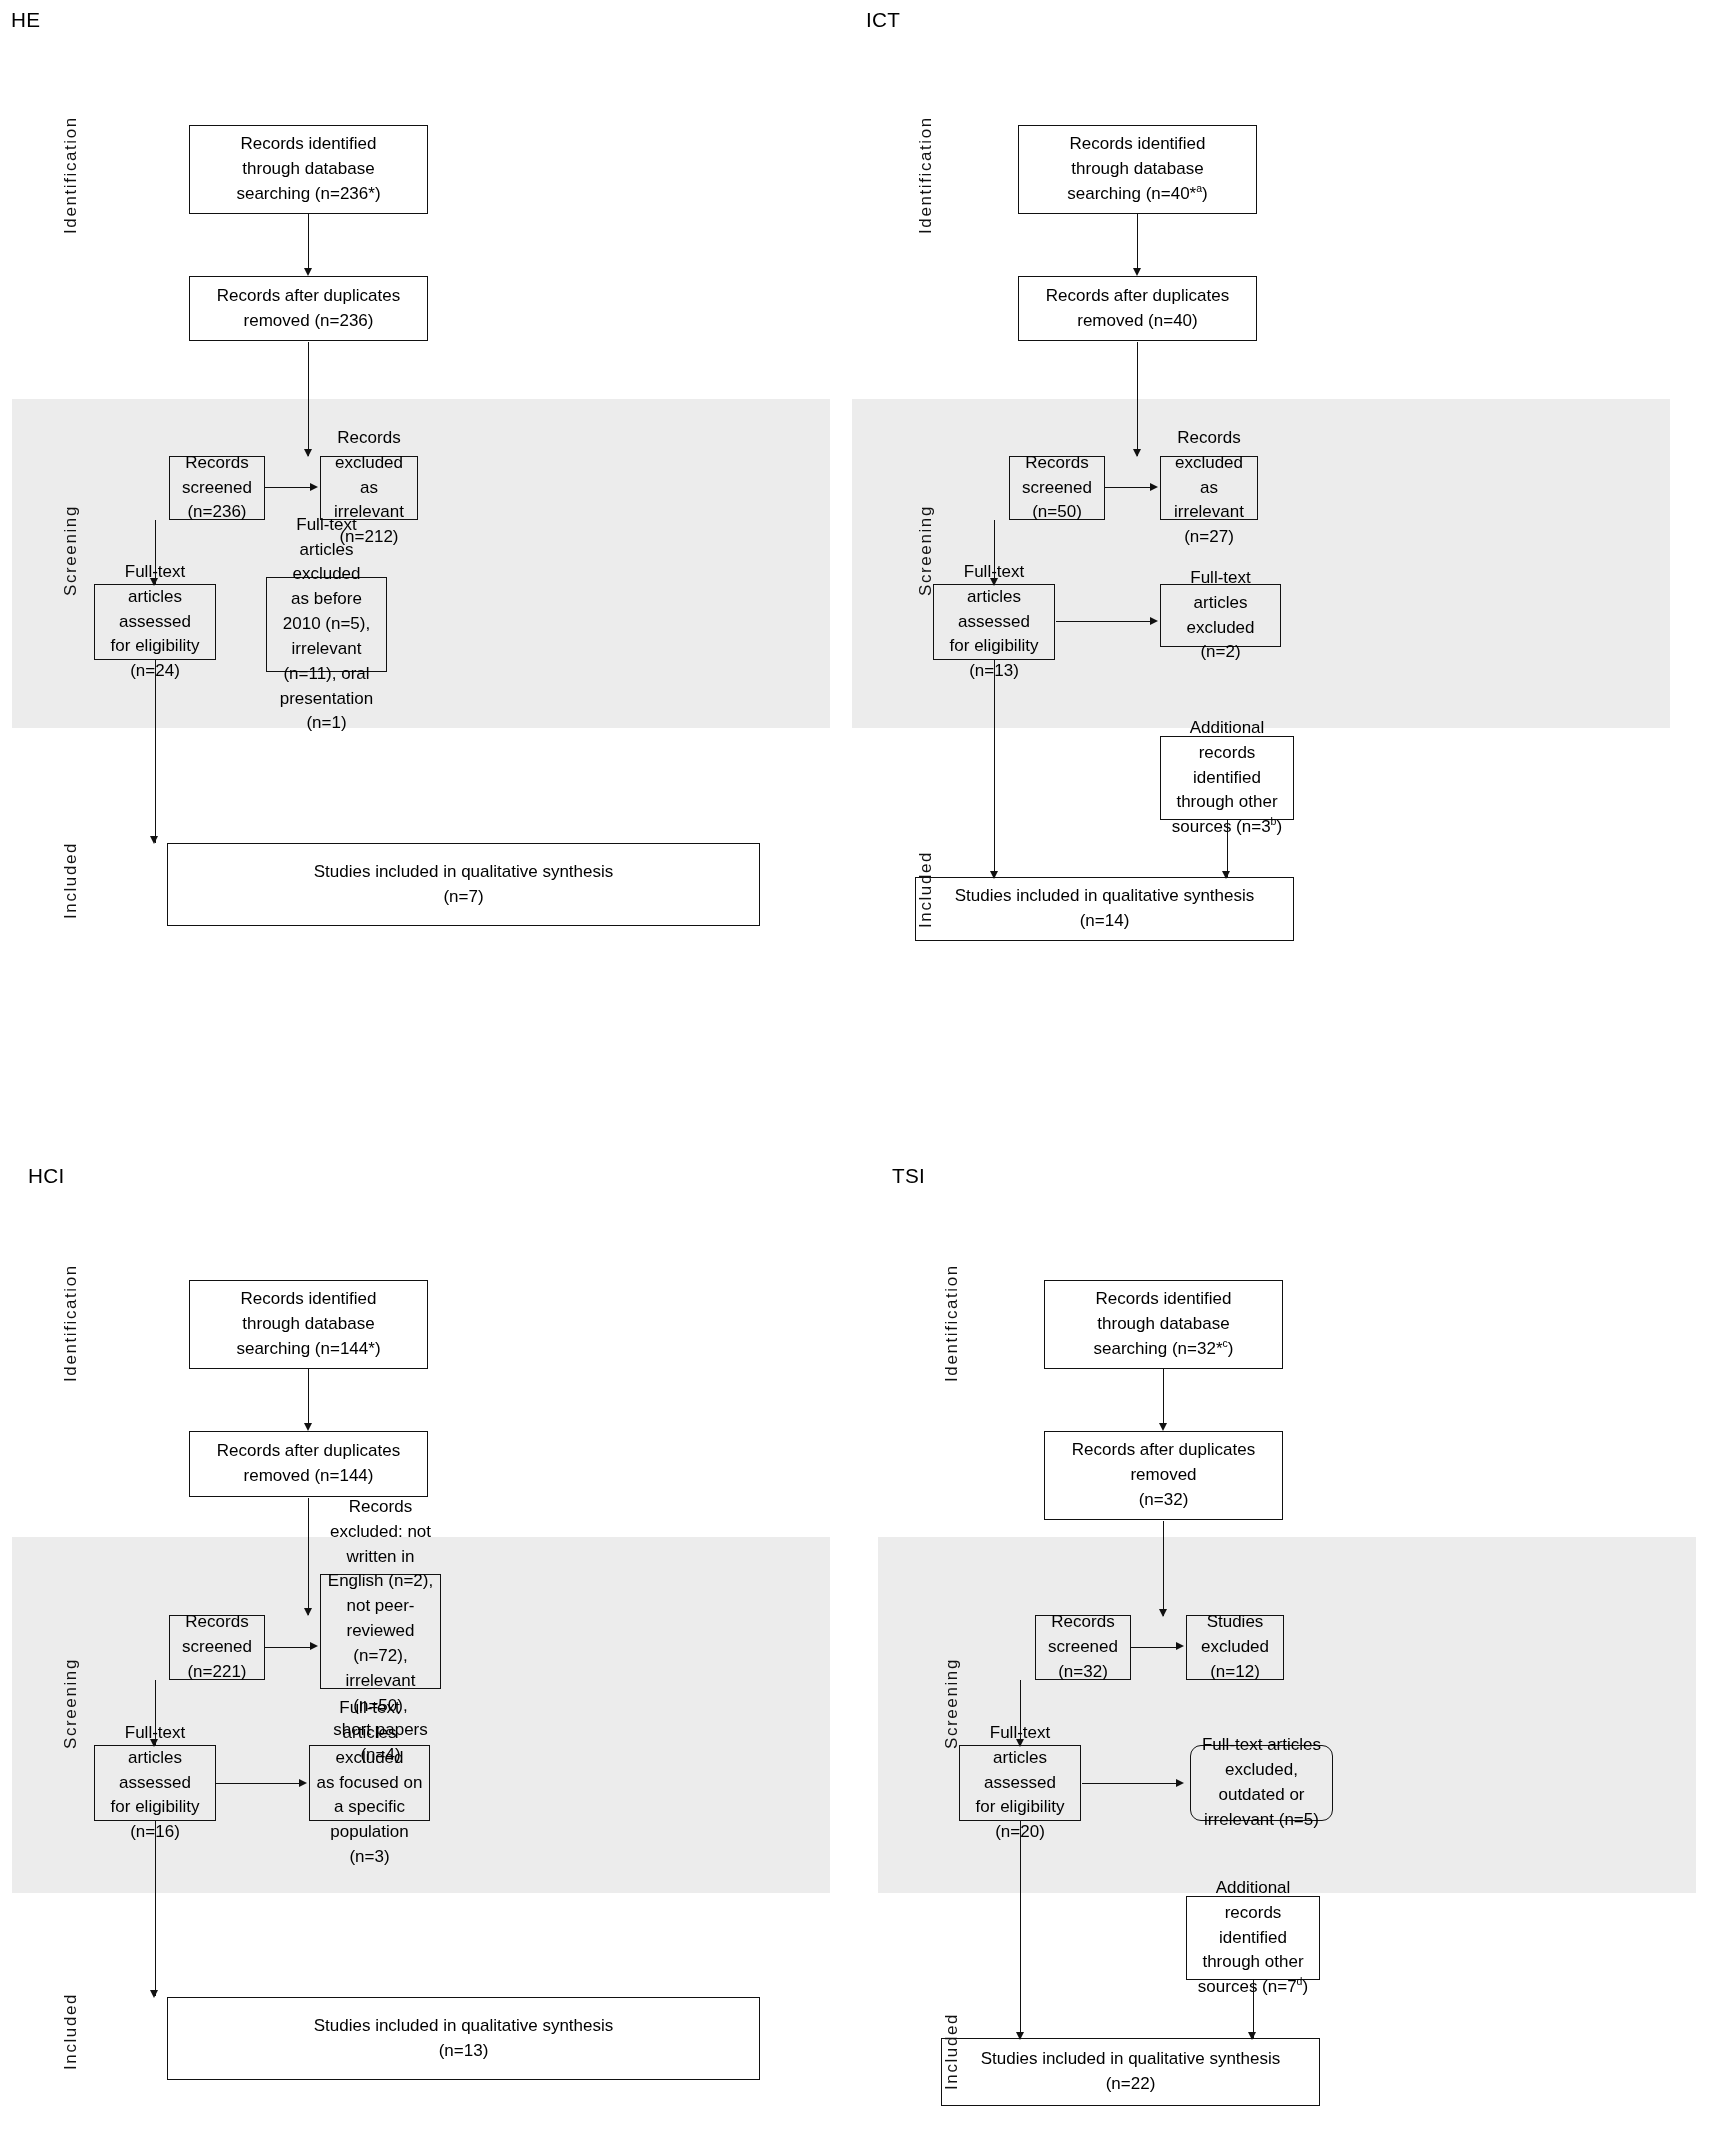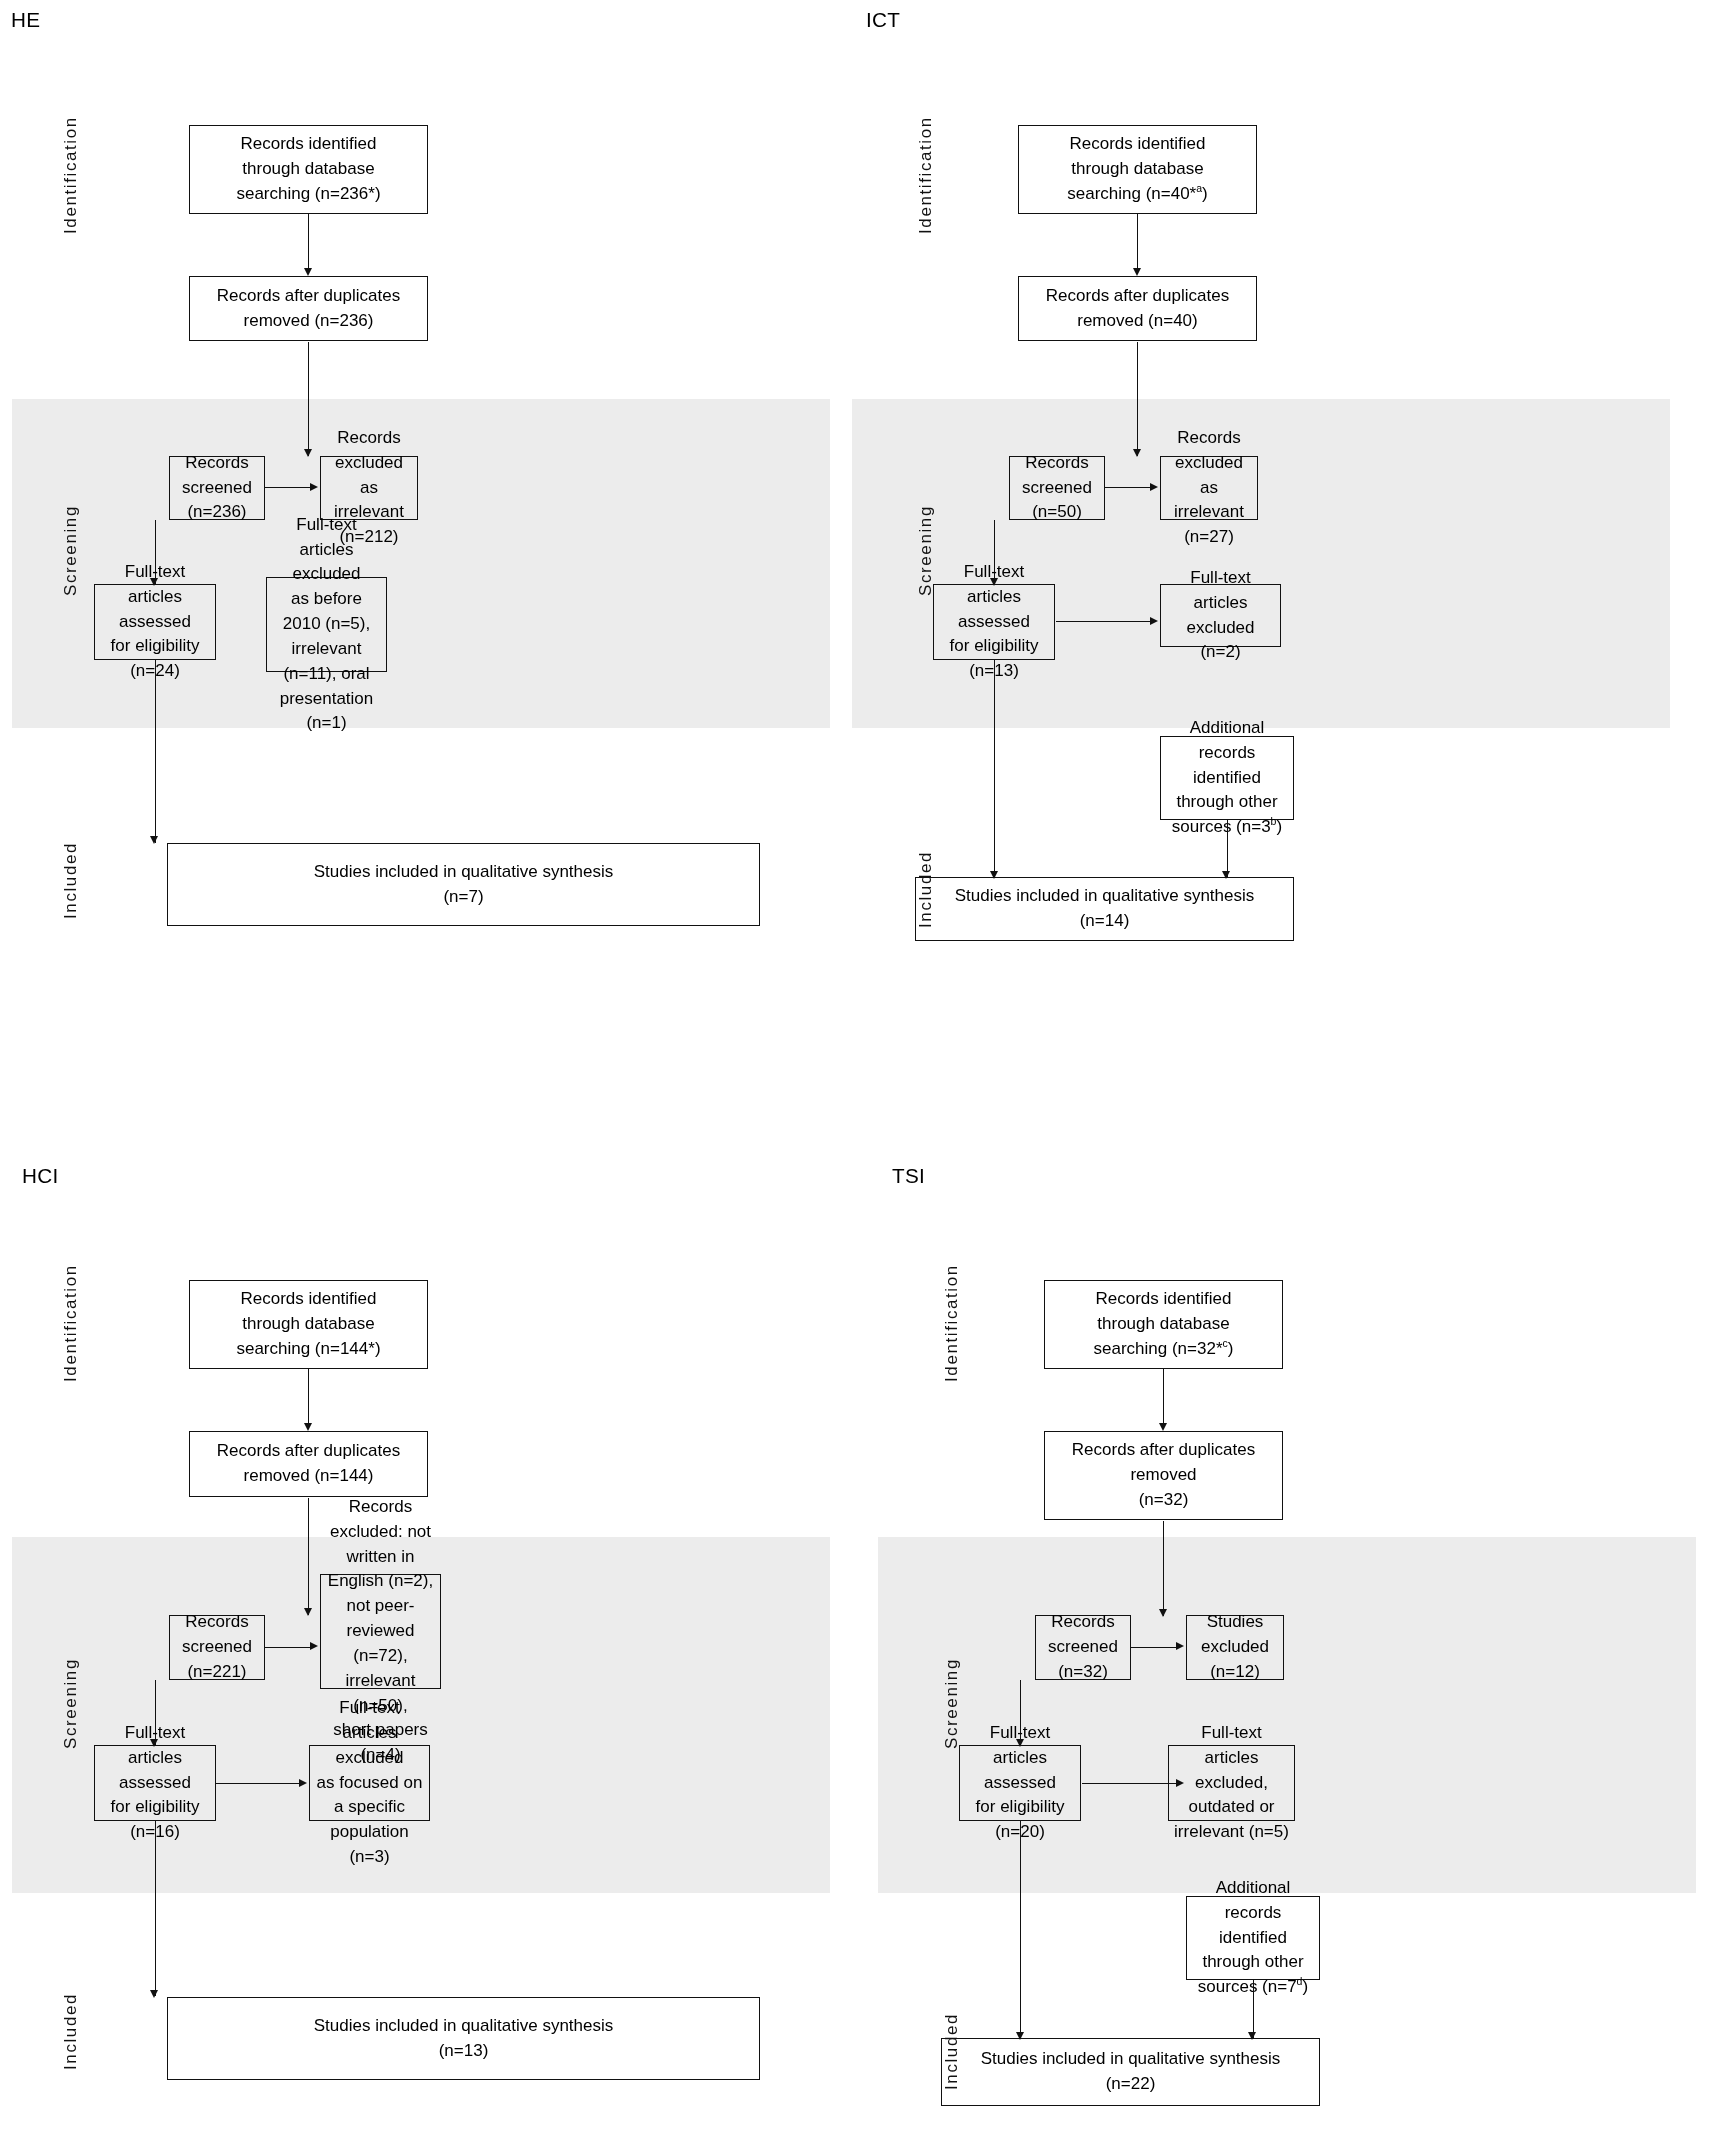--- a/index.html
+++ b/index.html
@@ -220,21 +220,21 @@
   <div class="box" style="left:86px;top:877px;width:379px;height:64px;">
     <span class="txt">
       <span>Studies included in qualitative synthesis</span><br>
       <span>(n=14)</span>
     </span>
   </div>
 </div>
 
 <div class="panel" style="left:0px;top:1156px;">
 
-  <div class="panel-title" style="left:22px;top:9.8px;text-align:right;">HCI</div>
+  <div class="panel-title" style="left:28px;top:9.8px;text-align:right;">HCI</div>
 
   <div class="band" style="left:12px;top:381px;width:818px;height:356px;"></div>
 
   <div class="stage-label" style="left:61px;top:226px;">Identification</div>
   <div class="stage-label" style="left:61px;top:593px;">Screening</div>
   <div class="stage-label" style="left:61px;top:914px;">Included</div>
 
   <div class="box" style="left:189px;top:124px;width:239px;height:89px;">
     <span class="txt">
       <span>Records identified</span><br>
@@ -357,21 +357,21 @@
   <div class="box" style="left:104px;top:589px;width:122px;height:76px;">
     <span class="txt">
       <span>Full-text articles assessed</span><br>
       <span>for eligibility</span><br>
       <span>(n=20)</span>
     </span>
   </div>
   <div class="hline" style="left:227px;top:627px;width:96px;"></div>
   <div class="arrow-right" style="left:321px;top:623px;"></div>
 
-  <div class="box" style="left:313px;top:589px;width:127px;height:76px;">
+  <div class="box" style="left:335px;top:589px;width:143px;height:76px;border-radius:11px;">
     <span class="txt">
       <span>Full-text articles</span><br>
       <span>excluded, outdated or</span><br>
       <span>irrelevant (n=5)</span>
     </span>
   </div>
 
   <div class="vline" style="left:165px;top:665px;height:218px;"></div>
   <div class="arrow-down" style="left:161px;top:876px;"></div>
 

